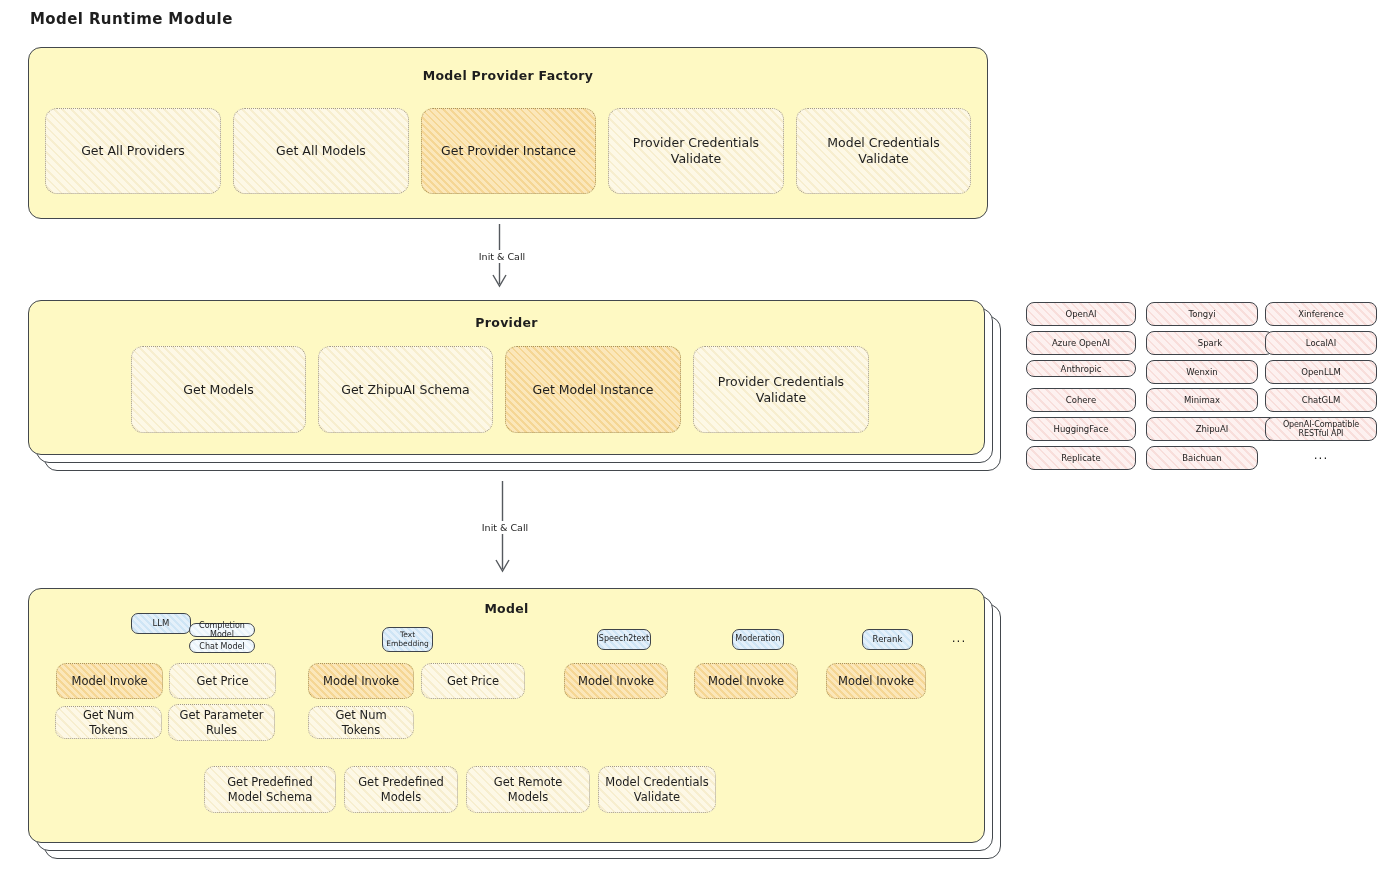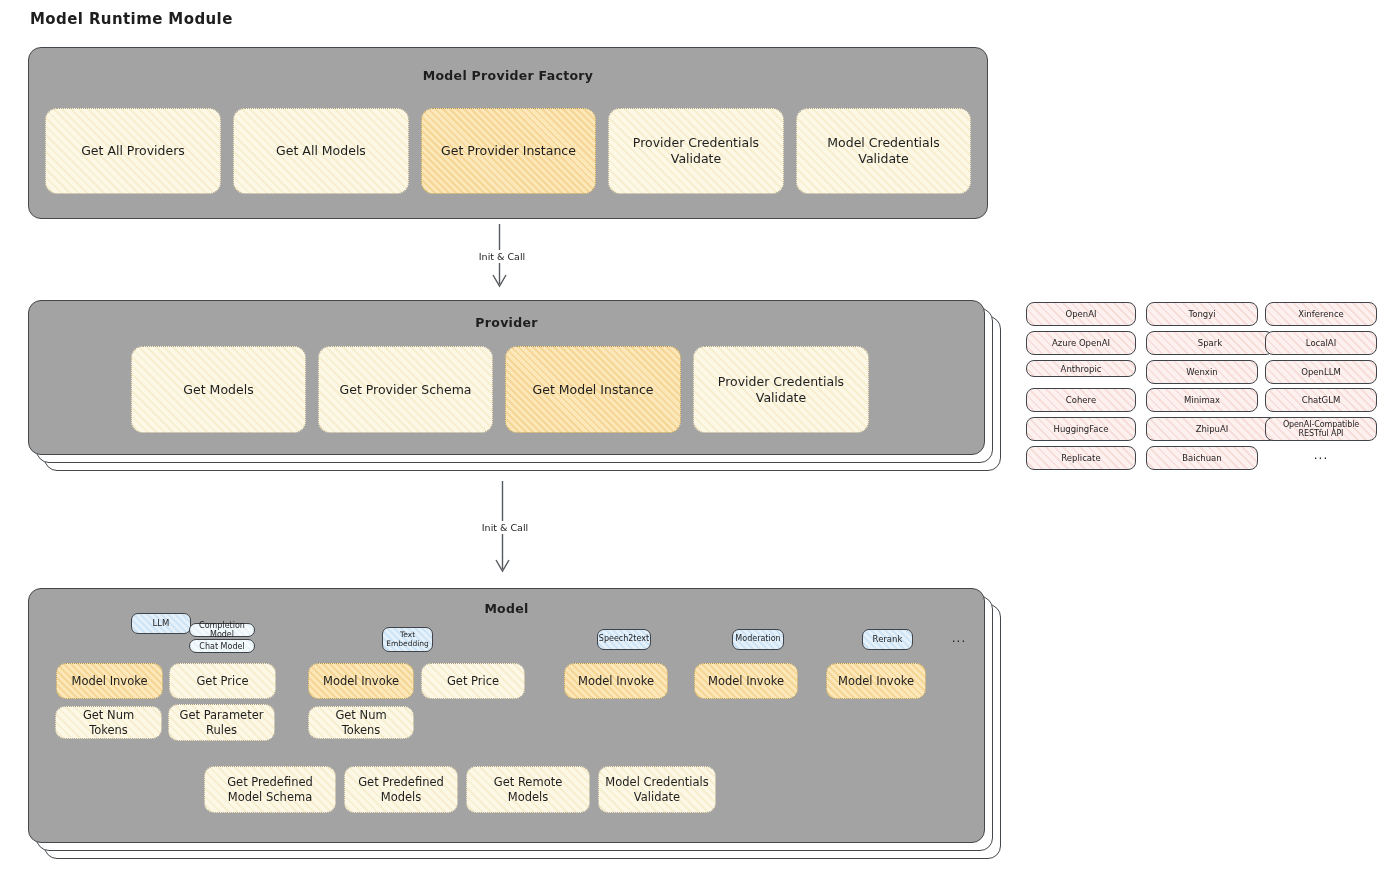--- a/index.html
+++ b/index.html
@@ -1,19 +1,19 @@
 <!DOCTYPE html>
 <html><head>
 <meta charset="utf-8">
 <style>
   html,body{margin:0;padding:0;background:#ffffff;}
   body{font-family:"DejaVu Sans","Liberation Sans",sans-serif;color:#1e1e1e;}
   .canvas{position:relative;width:1393px;height:880px;background:#fff;overflow:hidden;}
   .page-title{position:absolute;left:30px;top:10px;font-size:15px;font-weight:700;letter-spacing:.4px;}
-  .panel{position:absolute;background:#a3a3a3;border:1.5px solid #43484d;border-radius:13px;box-sizing:border-box;z-index:2;}
+  .panel{position:absolute;background:#fef9c3;border:1.5px solid #43484d;border-radius:13px;box-sizing:border-box;z-index:2;}
   .stack{position:absolute;background:#fff;border:1.4px solid #43484d;border-radius:13px;box-sizing:border-box;}
   .s1{z-index:1;} .s2{z-index:0;}
   .panel-title{position:absolute;left:0;right:0;text-align:center;font-size:12.5px;font-weight:600;letter-spacing:.3px;}
   .btn-lg,.btn-sm{position:absolute;display:flex;align-items:center;justify-content:center;text-align:center;box-sizing:border-box;border-radius:12px;line-height:1.25;}
   .btn-lg{font-size:12.5px;padding:0 12px;}
   .btn-sm{font-size:11.5px;padding:0 6px;border-radius:10px;}
   .yellow{background:repeating-linear-gradient(45deg,#fdf8e6 0 4px,#f7eecf 4px 6px);border:1.6px dotted #a39b86;}
   .orange{background:repeating-linear-gradient(45deg,#fbe7ba 0 3px,#f5d694 3px 5px);border:1.6px dotted #a8955c;}
   .pill{position:absolute;display:flex;align-items:center;justify-content:center;text-align:center;box-sizing:border-box;border:1.3px solid #3f444a;border-radius:8px;font-size:8.5px;background:repeating-linear-gradient(45deg,#fdf1f0 0 4px,#f8dedb 4px 6px);}
   .pill.tiny{font-size:8px;letter-spacing:-.1px;padding:0 6px;}
@@ -43,21 +43,21 @@
     <line x1="10.5" y1="0" x2="10.5" y2="60" stroke="#55595e" stroke-width="1.4" fill="none"></line>
     <polyline points="4,51 10.5,62 17,51" stroke="#55595e" stroke-width="1.4" fill="none"></polyline>
   </svg>
   <div class="arrow-label" style="left:468px;top:250px;width:64px;">Init &amp; Call</div>
 
   <div class="stack s2" style="left:44px;top:316px;width:957px;height:155px;"></div>
   <div class="stack s1" style="left:36px;top:308px;width:957px;height:155px;"></div>
   <div class="panel" style="left:28px;top:300px;width:957px;height:155px;">
     <div class="panel-title" style="top:14px;">Provider</div>
     <div class="btn-lg yellow" style="left:102px;top:45px;width:175px;height:87px;">Get Models</div>
-    <div class="btn-lg yellow" style="left:289px;top:45px;width:175px;height:87px;">Get Provider Schema</div>
+    <div class="btn-lg yellow" style="left:289px;top:45px;width:175px;height:87px;">Get ZhipuAI Schema</div>
     <div class="btn-lg orange" style="left:476px;top:45px;width:176px;height:87px;">Get Model Instance</div>
     <div class="btn-lg yellow" style="left:664px;top:45px;width:176px;height:87px;">Provider Credentials Validate</div>
   </div>
 
   <div style="position:absolute;left:1026px;top:302px;width:352px;height:170px;">
     <div class="pill" style="left:0px;top:0px;width:110px;height:24px;">OpenAI</div>
     <div class="pill" style="left:120px;top:0px;width:112px;height:24px;">Tongyi</div>
     <div class="pill" style="left:239px;top:0px;width:112px;height:24px;">Xinference</div>
     <div class="pill" style="left:0px;top:29px;width:110px;height:24px;">Azure OpenAI</div>
     <div class="pill" style="left:120px;top:29px;width:128px;height:24px;">Spark</div>

